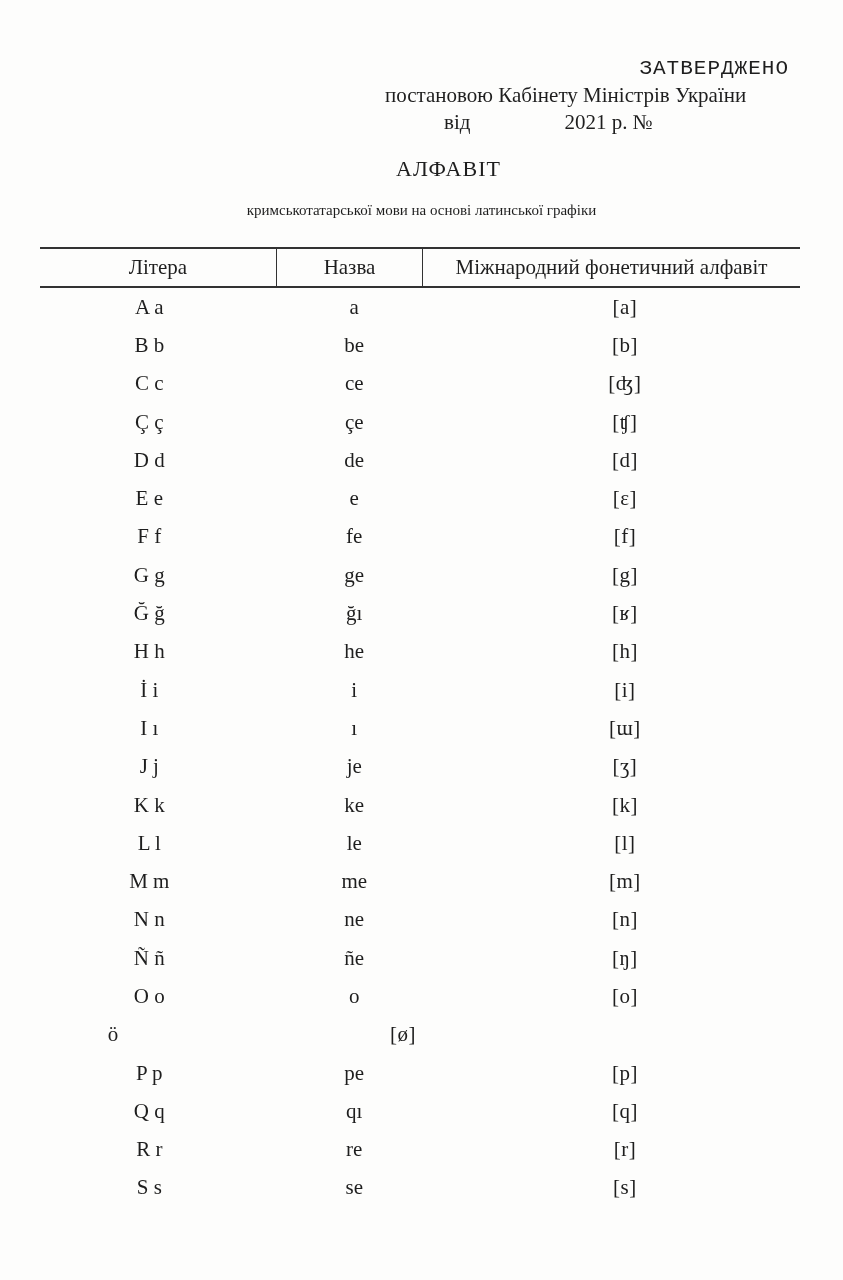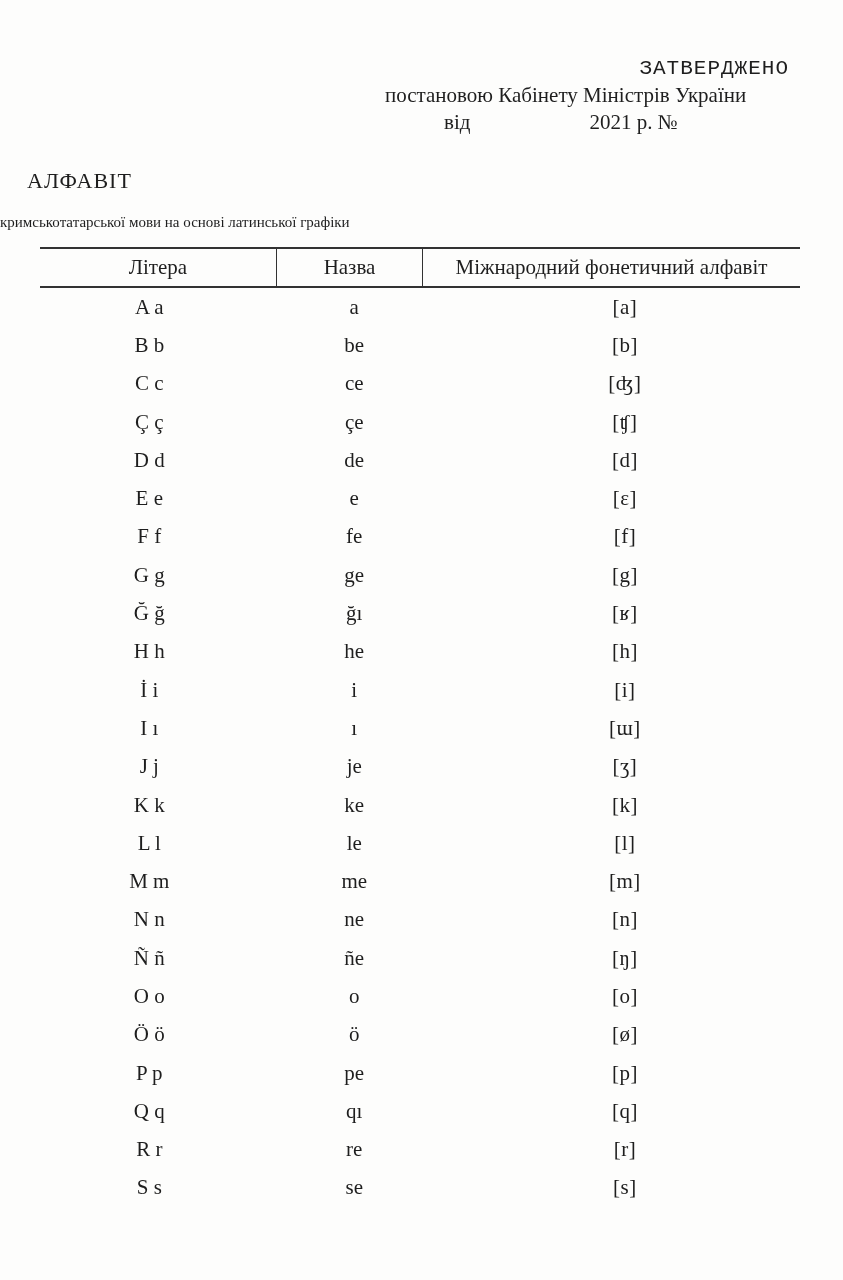--- a/index.html
+++ b/index.html
@@ -29,29 +29,29 @@
     letter-spacing: 1px;
     font-family: Liberation Mono, monospace;
   }
   .approval .authority-line {
     white-space: nowrap;
   }
   .approval .date-line {
     display: flex;
   }
   .approval .date-prefix { margin-left: 59px; }
-  .approval .date-suffix { margin-left: 119px; }
+  .approval .date-suffix { margin-left: 94px; }
 
   
   .doc-title-block {
     position: absolute;
     left: 0;
-    top: 168px;
+    top: 156px;
     width: 843px;
-    text-align: left;
+    text-align: center;
   }
   .doc-title-block .title {
     font-size: 22px;
     letter-spacing: 1px;
     display: inline-block;
     position: relative;
     left: 27px;
   }
   .doc-title-block .subtitle {
     font-size: 15px;
@@ -232,21 +232,20 @@
           <div class="td col-ipa">[ŋ]</div>
         </div>
 
         <div class="trow">
           <div class="td col-letter">O o</div>
           <div class="td col-name">o</div>
           <div class="td col-ipa">[o]</div>
         </div>
 
         <div class="trow">
-          <div class="td col-letter">Ö ö</div>
           <div class="td col-name">ö</div>
           <div class="td col-ipa">[ø]</div>
         </div>
 
         <div class="trow">
           <div class="td col-letter">P p</div>
           <div class="td col-name">pe</div>
           <div class="td col-ipa">[p]</div>
         </div>
 

